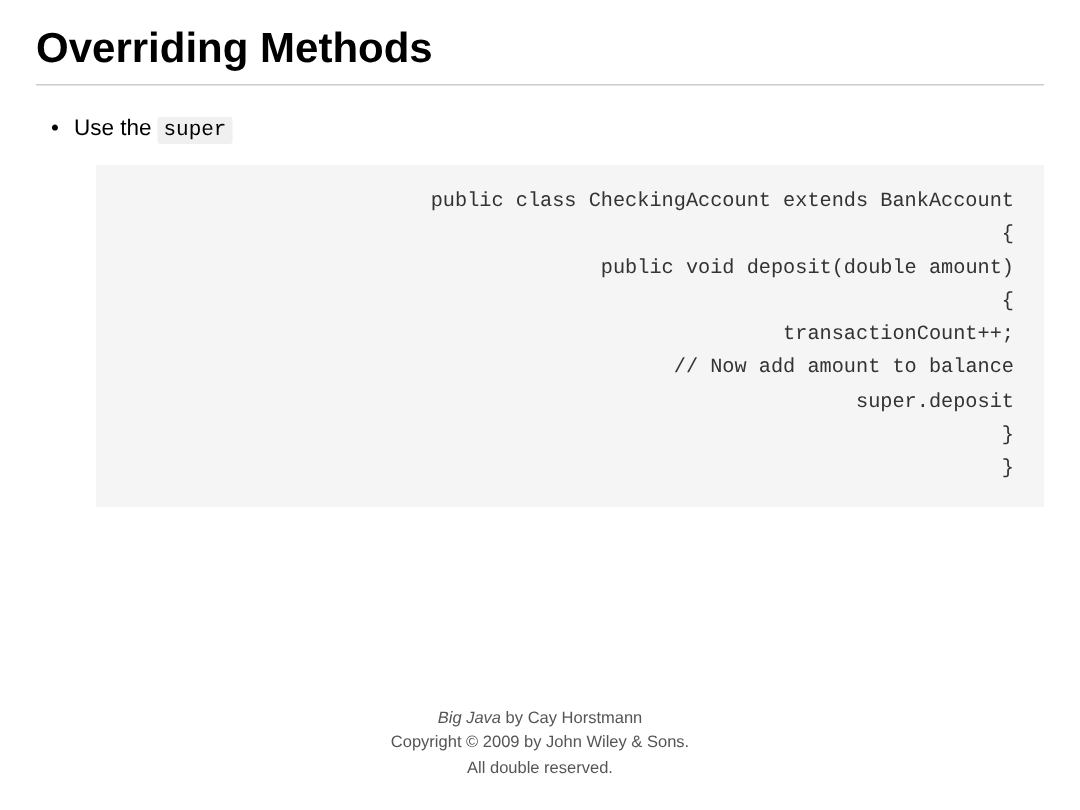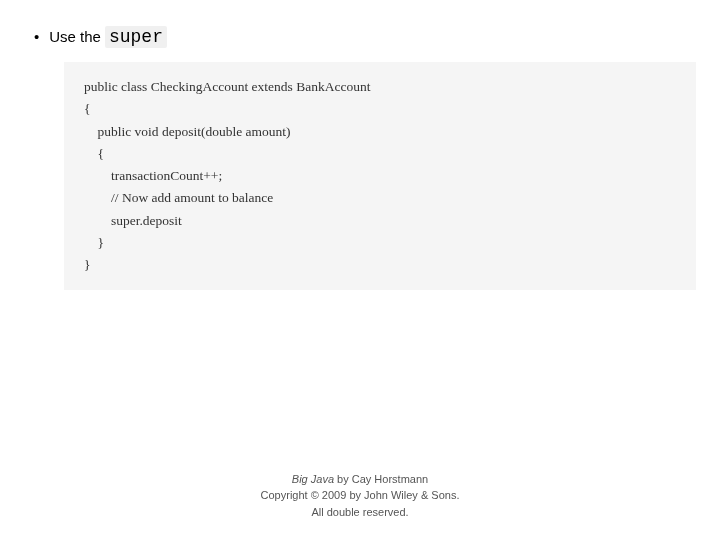--- a/index.html
+++ b/index.html
@@ -46,55 +46,57 @@
       flex-wrap: wrap;
       gap: 4px;
     }
 
     .bullet-dot {
       margin-right: 6px;
     }
 
     .inline-code {
       font-family: 'Courier New', Courier, monospace;
-      font-size: 18px;
+      font-size: 14px;
       background: #f0f0f0;
       padding: 1px 4px;
       border-radius: 2px;
     }
 
     .code-block {
       background: #f5f5f5;
       border: none;
-      font-family: Liberation Serif, serif;
+      font-family: Liberation Mono, monospace;
       font-size: 13.5px;
       color: #333333;
       padding: 14px 20px;
       margin-left: 30px;
       margin-top: 4px;
       line-height: 1.65;
       white-space: pre;
+      text-align: right;
     }
 
     .footer {
       position: absolute;
       bottom: 20px;
       left: 0;
       right: 0;
       text-align: center;
       font-size: 11px;
       color: #555555;
       line-height: 1.5;
     }
   </style>
 </head>
 <body>
 
 <div class="page-container">
 
+  <h1 class="page-title">Overriding Methods</h1>
 
   <div class="bullet-section">
     <div class="bullet-text">
       <span class="bullet-dot">•</span>
       <span>Use the</span>
       <code class="inline-code">super</code>
     </div>
 
     <div class="code-block">public class CheckingAccount extends BankAccount
 {

